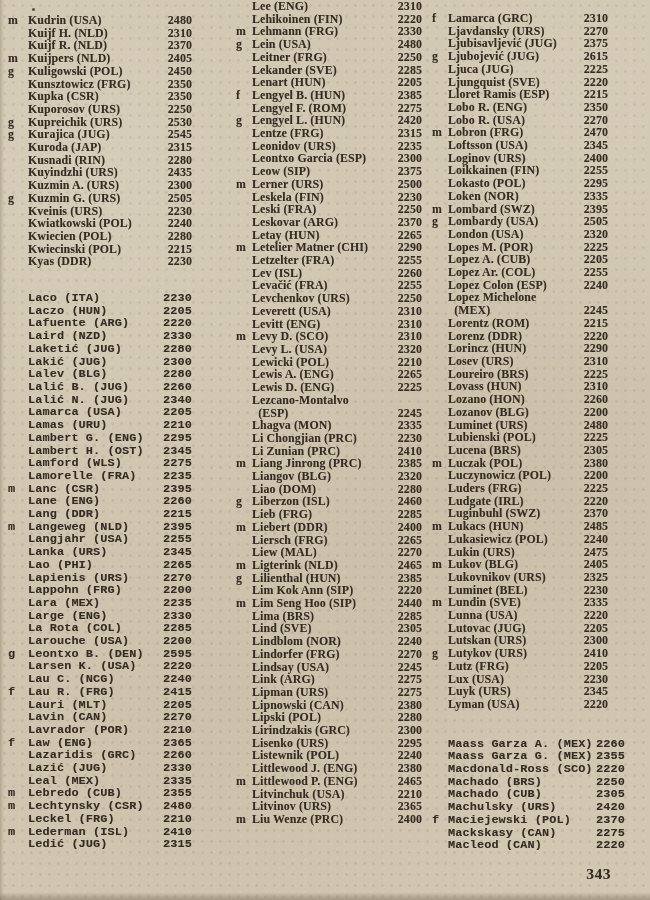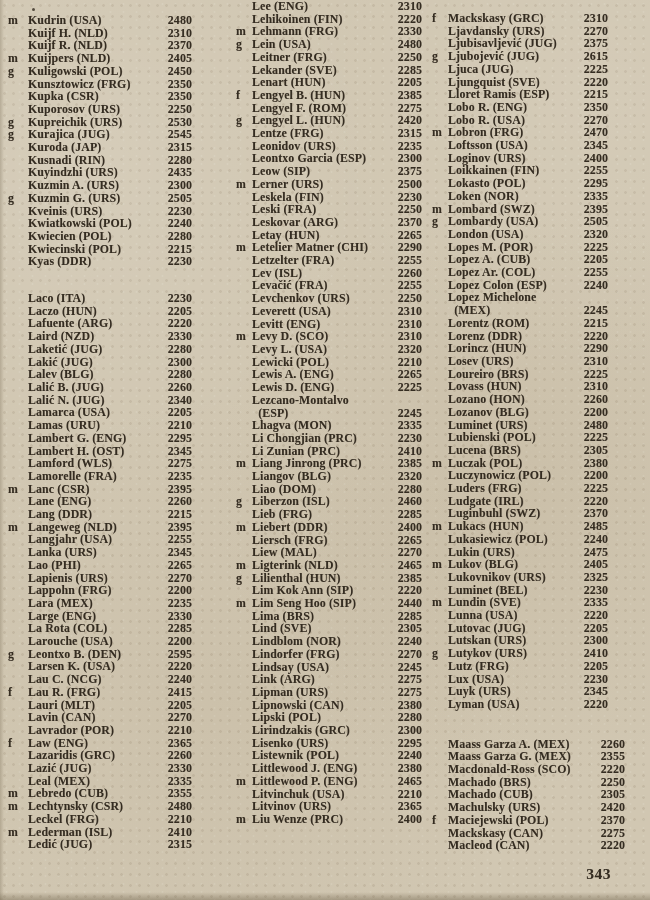--- a/index.html
+++ b/index.html
@@ -25,21 +25,21 @@
     background:linear-gradient(rgba(0,0,0,0), rgba(92,79,55,.38));
   }
   .page::before{
     content:"";position:absolute;top:0;bottom:0;left:0;width:4px;
     background:linear-gradient(90deg, rgba(92,79,55,.25), rgba(0,0,0,0));
   }
   .col{position:absolute;top:0;}
   .colA{left:8px;width:184px;padding-top:14px;}
   .colB{left:236px;width:186px;padding-top:0;}
   .colC{left:432px;width:176px;padding-top:12px;}
-  .block + .block{margin-top:24px;}
+  .block + .block{margin-top:24px;font-family:Liberation Mono, monospace;}
   .colC .block + .block{margin-top:27px;margin-right:-17px;}
   .row{display:flex;align-items:flex-end;line-height:12.7px;}
   .prefix{flex:none;width:20px;}
   .colB .prefix,.colC .prefix{width:16px;}
   .name{flex:1;min-width:0;white-space:pre;text-shadow:.3px .3px 0 rgba(58,48,36,.30);}
   .rating{flex:none;width:42px;text-align:right;text-shadow:.3px .3px 0 rgba(58,48,36,.30);}
   .prefix{text-shadow:.3px .3px 0 rgba(58,48,36,.30);}
   .page-number{
     position:absolute;right:39px;bottom:17px;
     font-size:15.5px;letter-spacing:.5px;
@@ -703,21 +703,21 @@
           <span class="prefix">m</span>
           <span class="name">Liu Wenze (PRC)</span>
           <span class="rating">2400</span>
         </div>
       </div>
     </div>
   <div class="col colC">
       <div class="block">
         <div class="row">
           <span class="prefix">f</span>
-          <span class="name">Mackskasy (GRC)</span>
+          <span class="name">Lamarca (GRC)</span>
           <span class="rating">2310</span>
         </div>
         <div class="row">
           <span class="prefix"></span>
           <span class="name">Ljavdansky (URS)</span>
           <span class="rating">2270</span>
         </div>
         <div class="row">
           <span class="prefix"></span>
           <span class="name">Ljubisavljević (JUG)</span>

